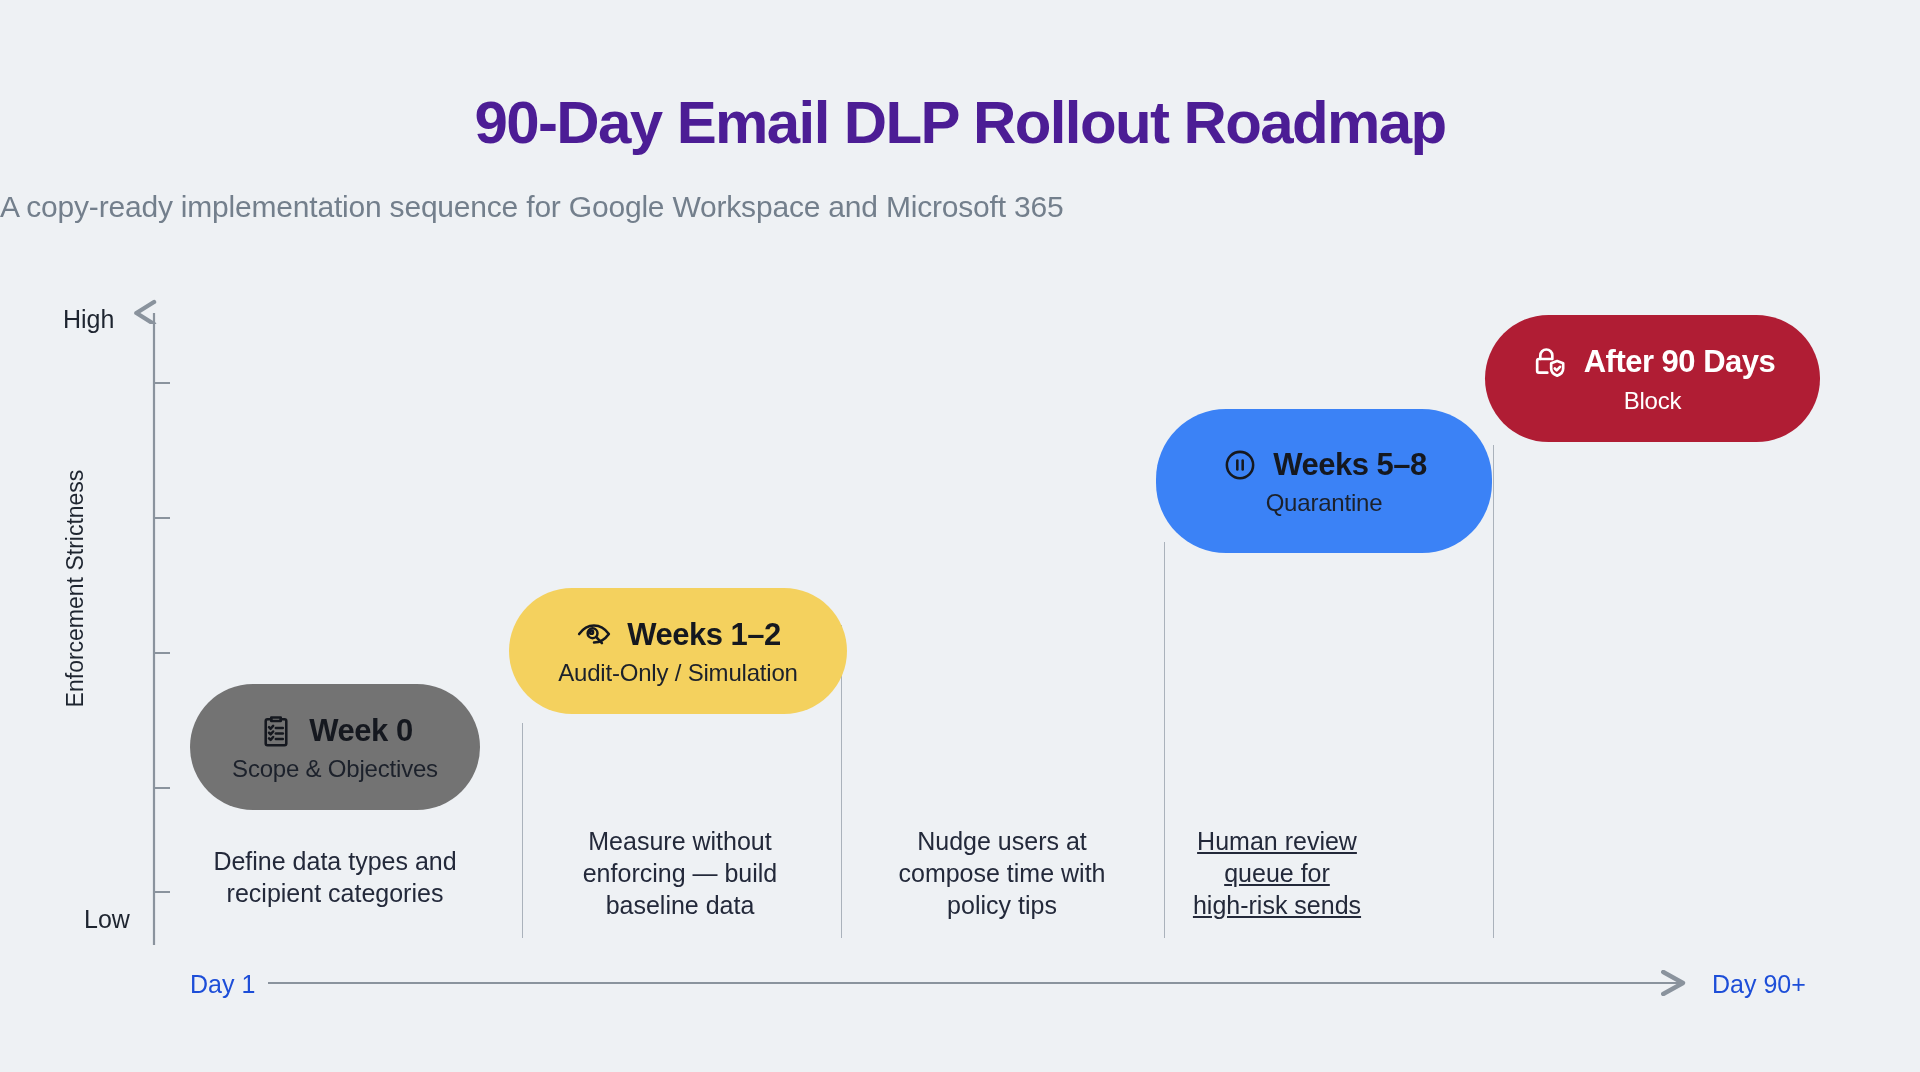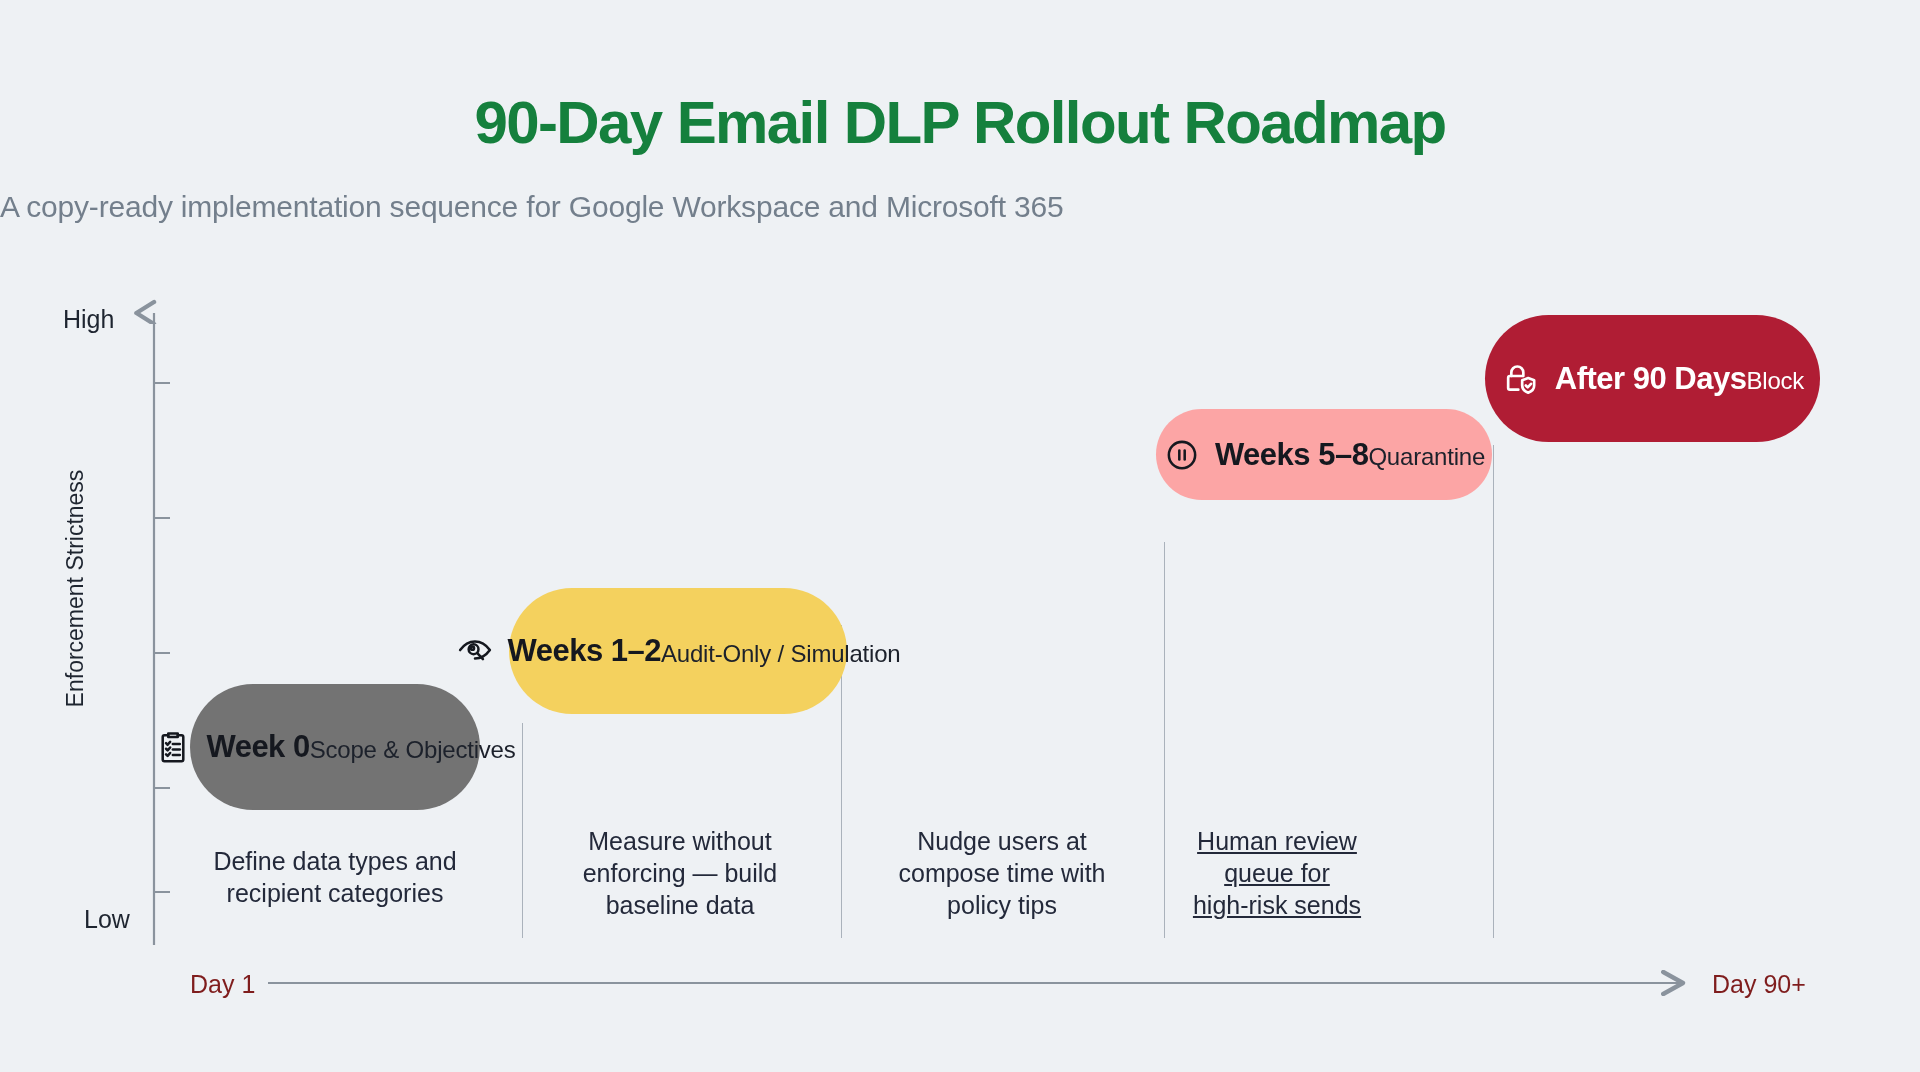--- a/index.html
+++ b/index.html
@@ -52,40 +52,40 @@
     transform:rotate(-90deg);
     transform-origin:center center;
     white-space:nowrap;
   }
 
   
   #xaxis-svg{position:absolute;left:0;top:0;pointer-events:none;}
   .x-cap{
     position:absolute;
     font-size:25px;
-    color:#7f1d1d;
+    color:#1d4ed8;
     white-space:nowrap;
   }
   .x-start{left:190px;top:970px;}
   .x-end{left:1712px;top:970px;}
 
   
   .divider{
     position:absolute;
     width:1px;
     background:#aab2bb;
   }
 
   
   .pill{
     position:absolute;
     border-radius:70px;
     box-sizing:border-box;
     display:flex;
-    flex-direction:row;
+    flex-direction:column;
     align-items:center;
     justify-content:center;
     padding:0 26px;
   }
   .pill-row{
     display:flex;
     align-items:center;
     gap:14px;
     white-space:nowrap;
   }
@@ -117,21 +117,21 @@
     font-size:25px;
     line-height:1.28;
     color:#23293a;
   }
 </style>
 </head>
 <body style="background: rgb(238, 241, 244);">
 
 <div id="stage">
 
-  <div class="title" style="color: #15803d;">90-Day Email DLP Rollout Roadmap</div>
+  <div class="title" style="color: #4c1d95;">90-Day Email DLP Rollout Roadmap</div>
   <div class="subtitle" style="color: rgb(115, 127, 140);">A copy-ready implementation sequence for Google Workspace and Microsoft 365</div>
 
   <svg id="yaxis-svg" width="1920" height="1072">
     <defs>
       <marker id="arrU" markerWidth="12" markerHeight="12" refX="5" refY="9" orient="auto">
         <path d="M0,9 L5,1 L10,9" fill="none" stroke="#8a939d" stroke-width="2" stroke-linecap="round" stroke-linejoin="round"></path>
       </marker>
       <marker id="arrR" markerWidth="13" markerHeight="12" refX="10" refY="6" orient="auto">
         <path d="M1,1 L10,6 L1,11" fill="none" stroke="#8a939d" stroke-width="2" stroke-linecap="round" stroke-linejoin="round"></path>
       </marker>
@@ -188,21 +188,21 @@
           <circle cx="10.4" cy="10.2" r="1"></circle>
           <path d="M13.6 13.5l3.4 3.6"></path>
         </svg>
       </span>
       <span class="pill-title">Weeks 1–2</span>
     </div>
     <div class="pill-sub">Audit-Only / Simulation</div>
   </div>
 
 
-  <div class="pill" id="pill3" style="left: 1156px; top: 409px; width: 336px; height: 91px; background: #fca5a5;">
+  <div class="pill" id="pill3" style="left: 1156px; top: 409px; width: 336px; height: 144px; background: #3b82f6;">
     <div class="pill-row">
       <span class="pill-ico">
         <svg width="38" height="38" viewBox="0 0 24 24" fill="none" stroke="#15181f" stroke-width="1.6" stroke-linecap="round" stroke-linejoin="round">
           <circle cx="12" cy="12" r="8.3"></circle>
           <path d="M10.3 9.1v5.8"></path>
             <path d="M13.7 9.1v5.8"></path>
         </svg>
       </span>
       <span class="pill-title">Weeks 5–8</span>
     </div>

